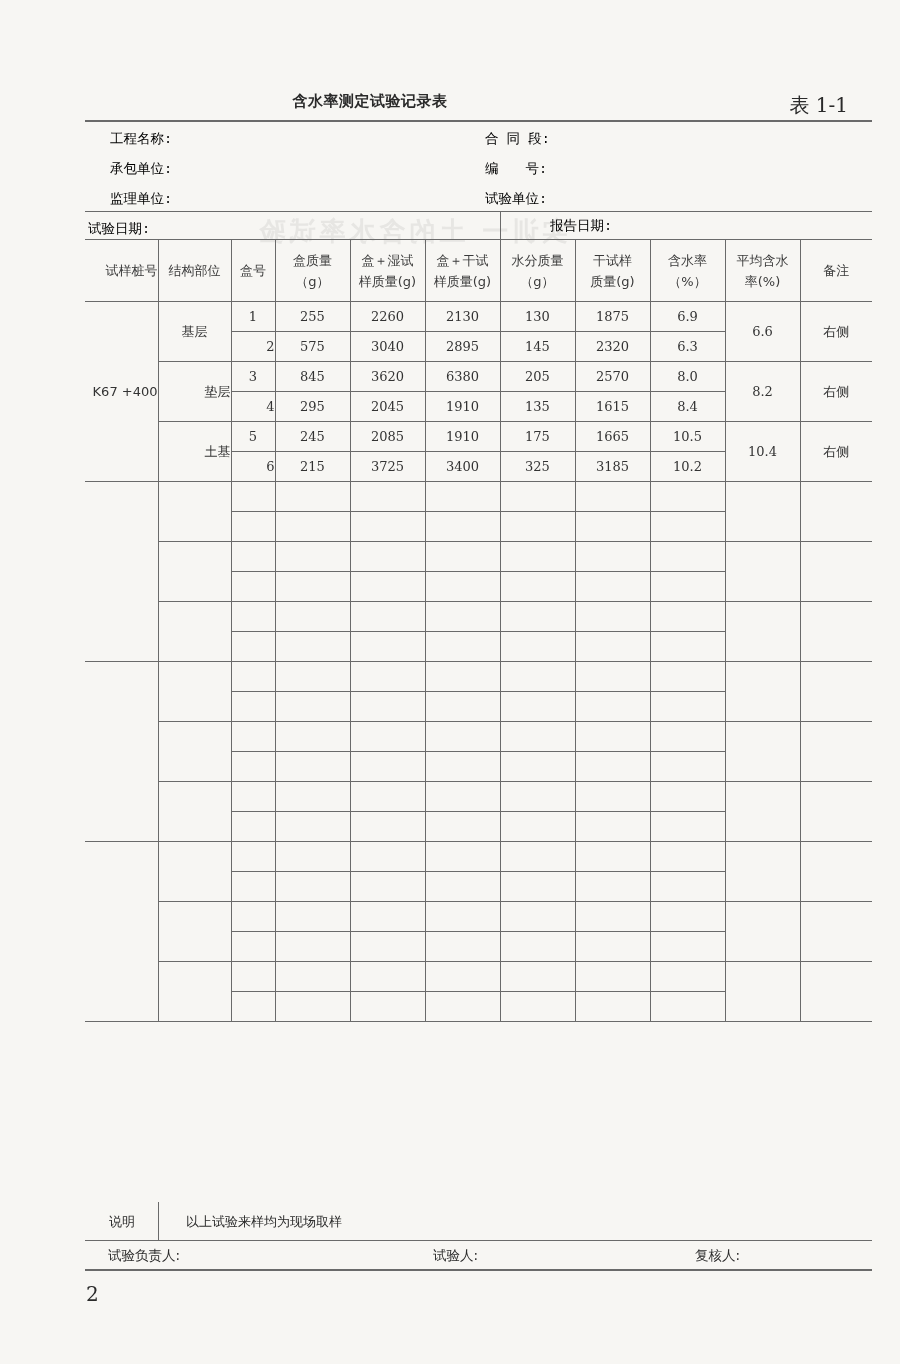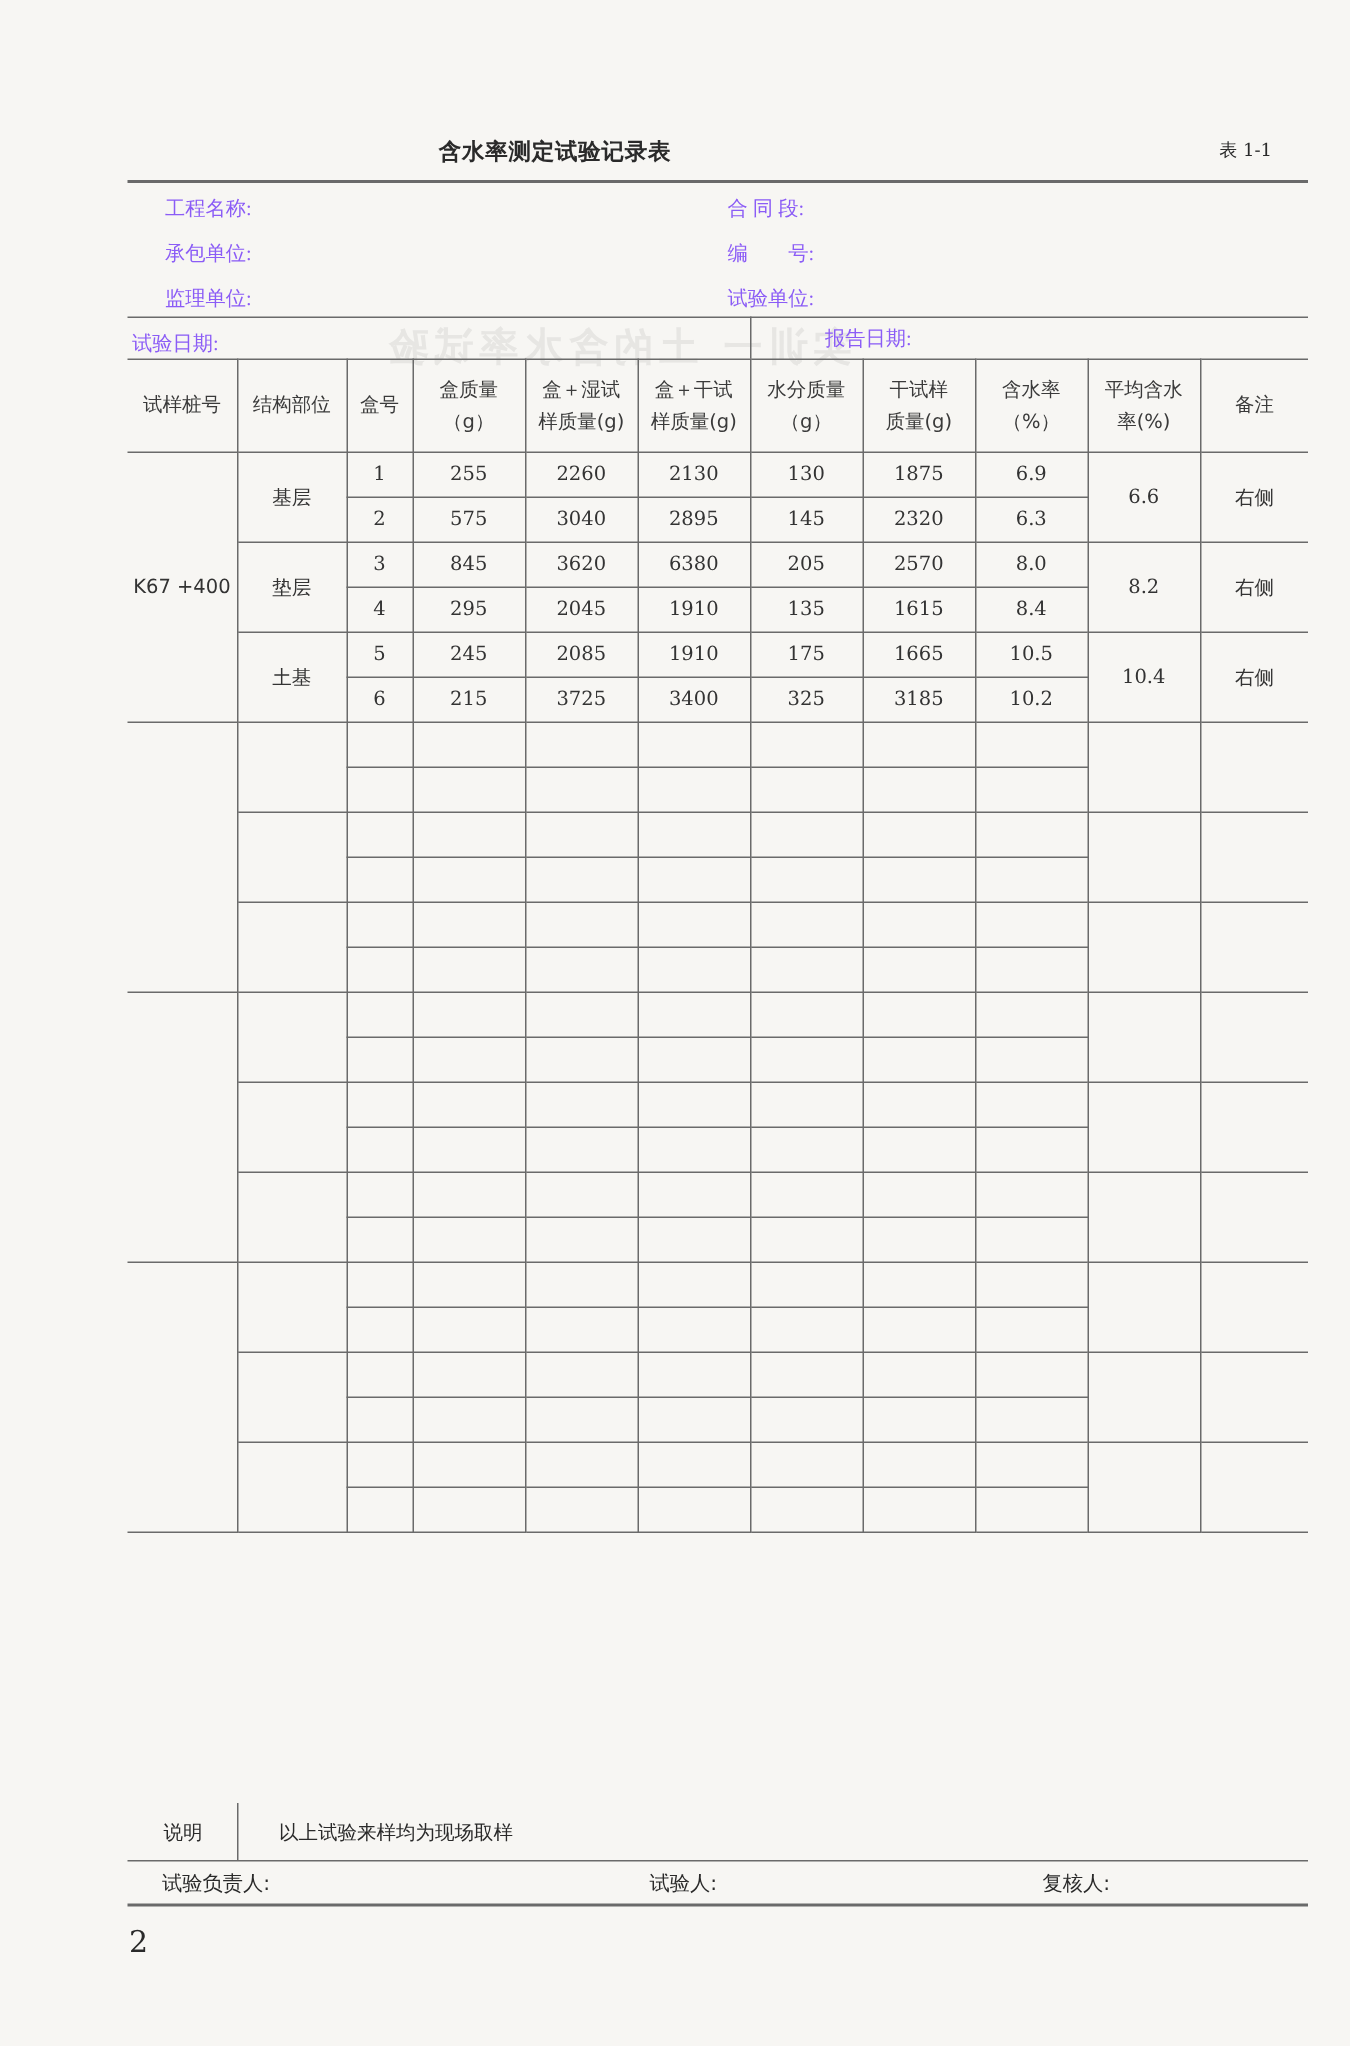--- a/index.html
+++ b/index.html
@@ -8,44 +8,44 @@
     background: #f7f6f3;
     font-family: "DejaVu Serif", "Liberation Serif", serif;
     color: #2a2a2a;
   }
   .abs { position: absolute; }
   .title {
     left: 0; width: 740px; top: 92px; text-align: center;
     font-size: 15px; font-weight: bold; letter-spacing: 0.5px;
     font-family: "DejaVu Sans", sans-serif;
   }
-  .table-no { right: 52px; top: 92px; font-size: 12px; }
+  .table-no { right: 52px; top: 92px; font-size: 20px; }
   .rule { left: 85px; width: 787px; background: #6a6a6a; }
   .rule.thick { height: 2px; }
   .rule.thin { height: 1px; }
-  .info-label { font-size: 13.5px; font-family: Liberation Serif, serif; color:#8b5cf6; }
+  .info-label { font-size: 13.5px; font-family: Liberation Mono, monospace; color:#000000; }
   .vline { width: 1px; background: #6a6a6a; }
 
   table.grid {
     position: absolute; left: 85px; top: 239px;
     border-collapse: collapse; table-layout: fixed;
     width: 787px;
   }
   table.grid td, table.grid th {
     border: 1px solid #6a6a6a; padding: 0; text-align: center;
     font-size: 13px; font-weight: normal; color: #333;
     font-family: "DejaVu Serif", "Liberation Serif", serif;
   }
   table.grid th {
     height: 61px; line-height: 21px;
     font-family: "DejaVu Sans", sans-serif; font-size: 13px; color:#3a3a3a;
   }
   table.grid td { height: 29px; }
   table.grid td.cjk { font-family: "DejaVu Sans", sans-serif; }
-  table.grid tr td:first-child, table.grid tr th:first-child { border-left: none; }
+  table.grid tr td:first-child, table.grid tr th:first-child { border-left: none; text-align: right; }
   table.grid tr td:last-child, table.grid tr th:last-child { border-right: none; }
 
   .note-label { font-family: "DejaVu Sans", sans-serif; font-size: 13px; }
   .sign { font-family: "DejaVu Sans", sans-serif; font-size: 13.5px; }
   .page-no { left: 86px; top: 1282px; font-size: 20px; }
   .ghost {
     left: 255px; top: 214px; font-size: 26px; font-weight: bold;
     color: rgba(120,120,120,0.13); letter-spacing: 4px;
     transform: scaleX(-1); font-family: "DejaVu Sans", sans-serif;
   }

